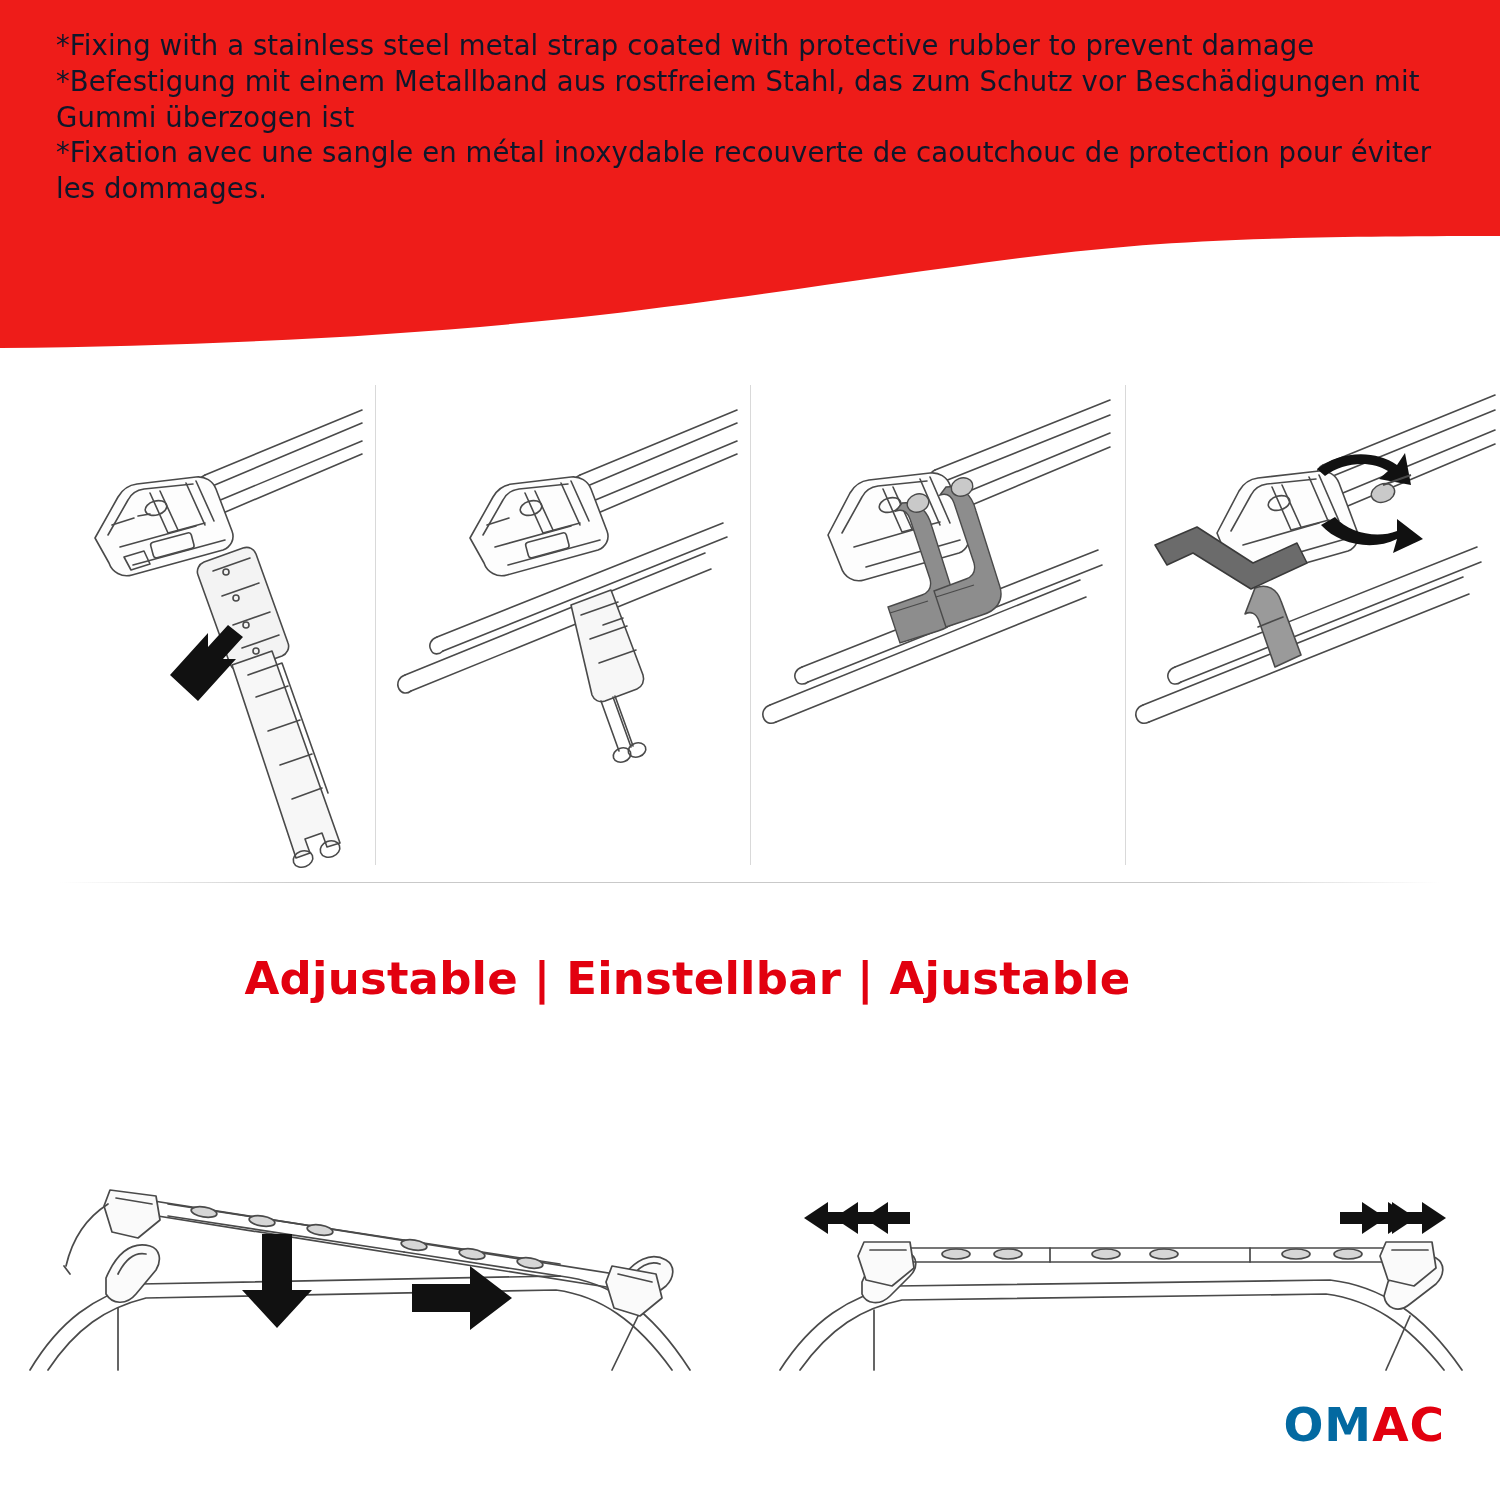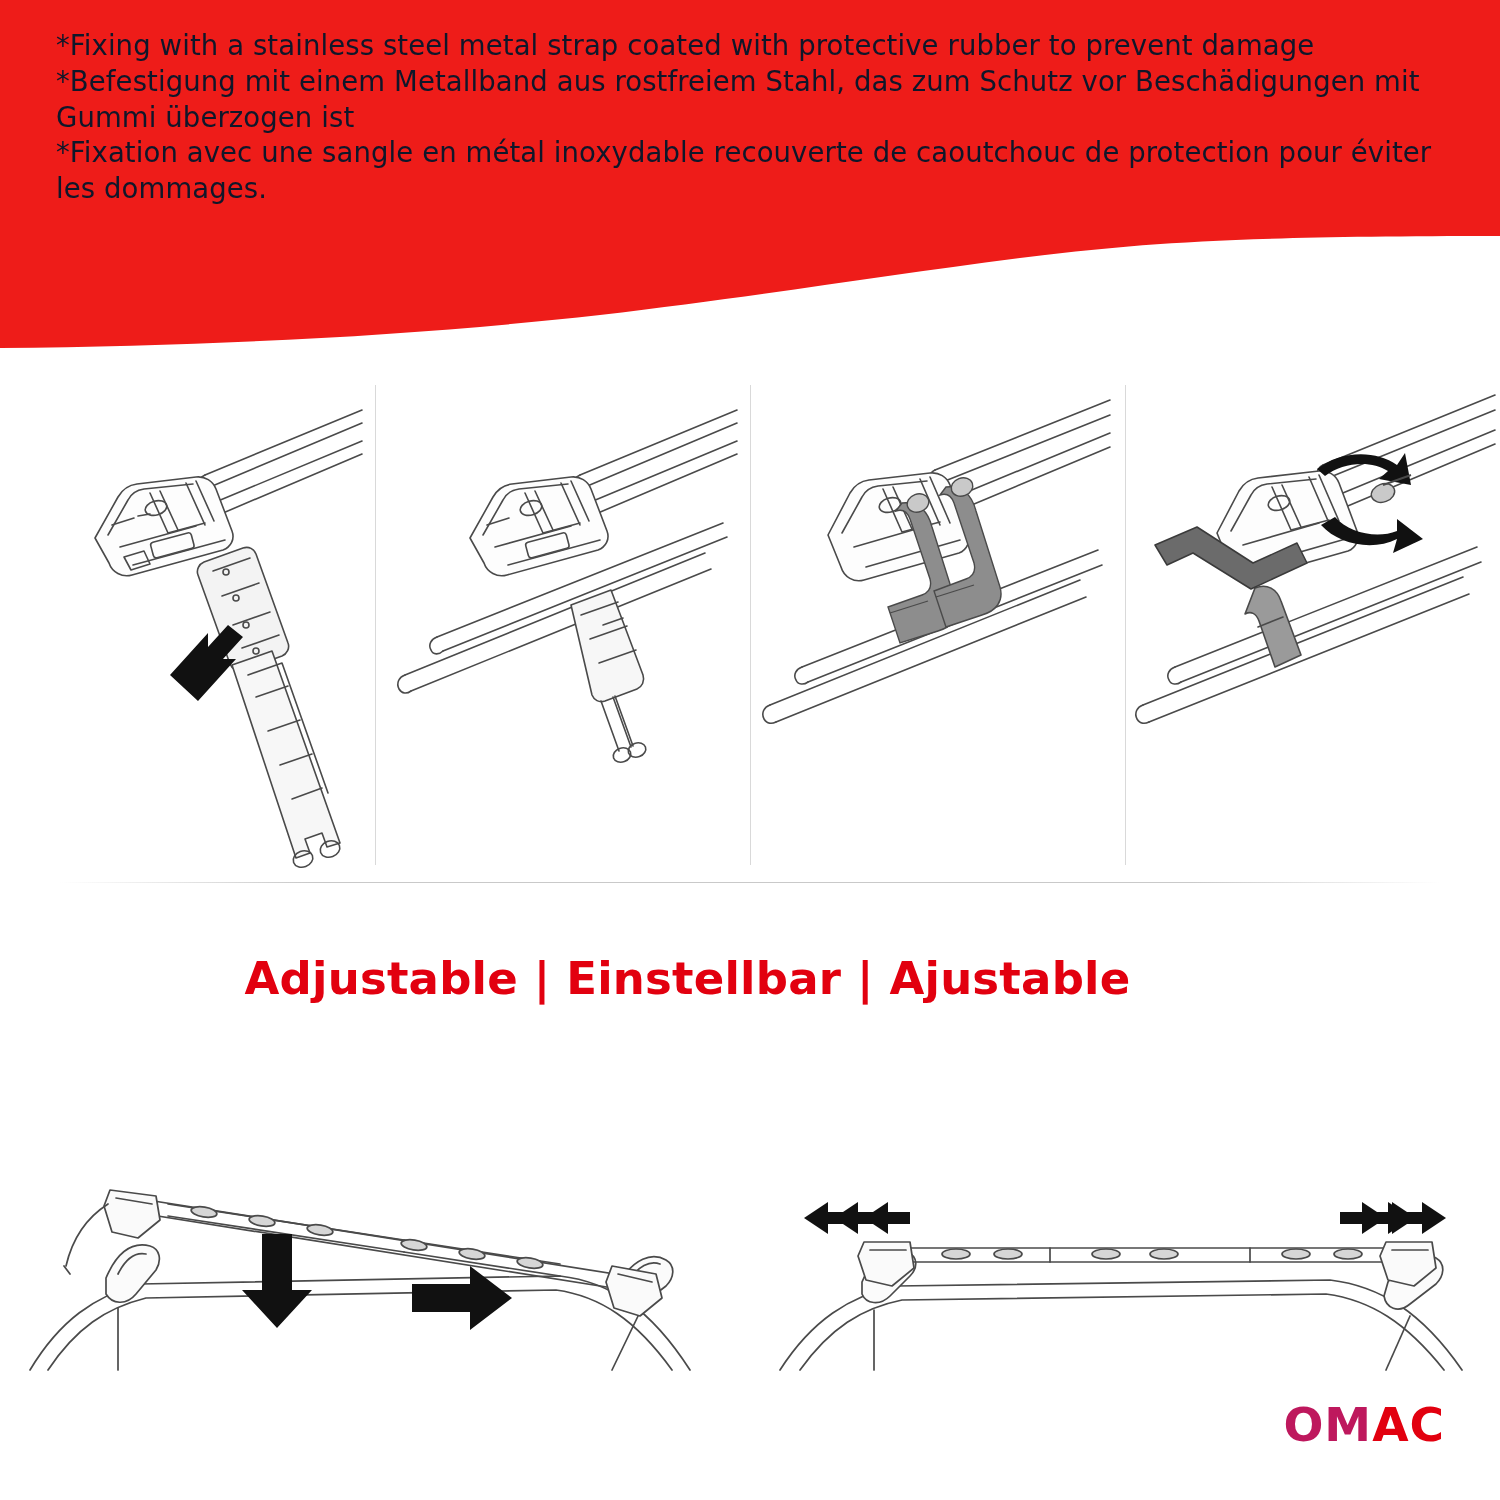--- a/index.html
+++ b/index.html
@@ -123,21 +123,21 @@
     position: absolute;
     right: 55px;
     bottom: 48px;
     display: flex;
     align-items: center;
     font-family: "DejaVu Sans", "Liberation Sans", sans-serif;
     font-weight: bold;
     font-size: 47px;
     letter-spacing: 1px;
   }
-  .logo .dark { color: #be185d; }
+  .logo .dark { color: #0369a1; }
   .logo .red  { color: #e2000f; text-align: right; }
 </style>
 </head>
 <body>
 
 <div class="banner">
   <svg class="banner-shape" viewBox="0 0 1500 360" preserveAspectRatio="none">
     <path d="M0,0 L1500,0 L1500,236 C1230,236 1140,243 1020,258
              C880,276 760,296 600,315 C430,334 230,346 0,348 Z" fill="#ee1c19"></path>
   </svg>

